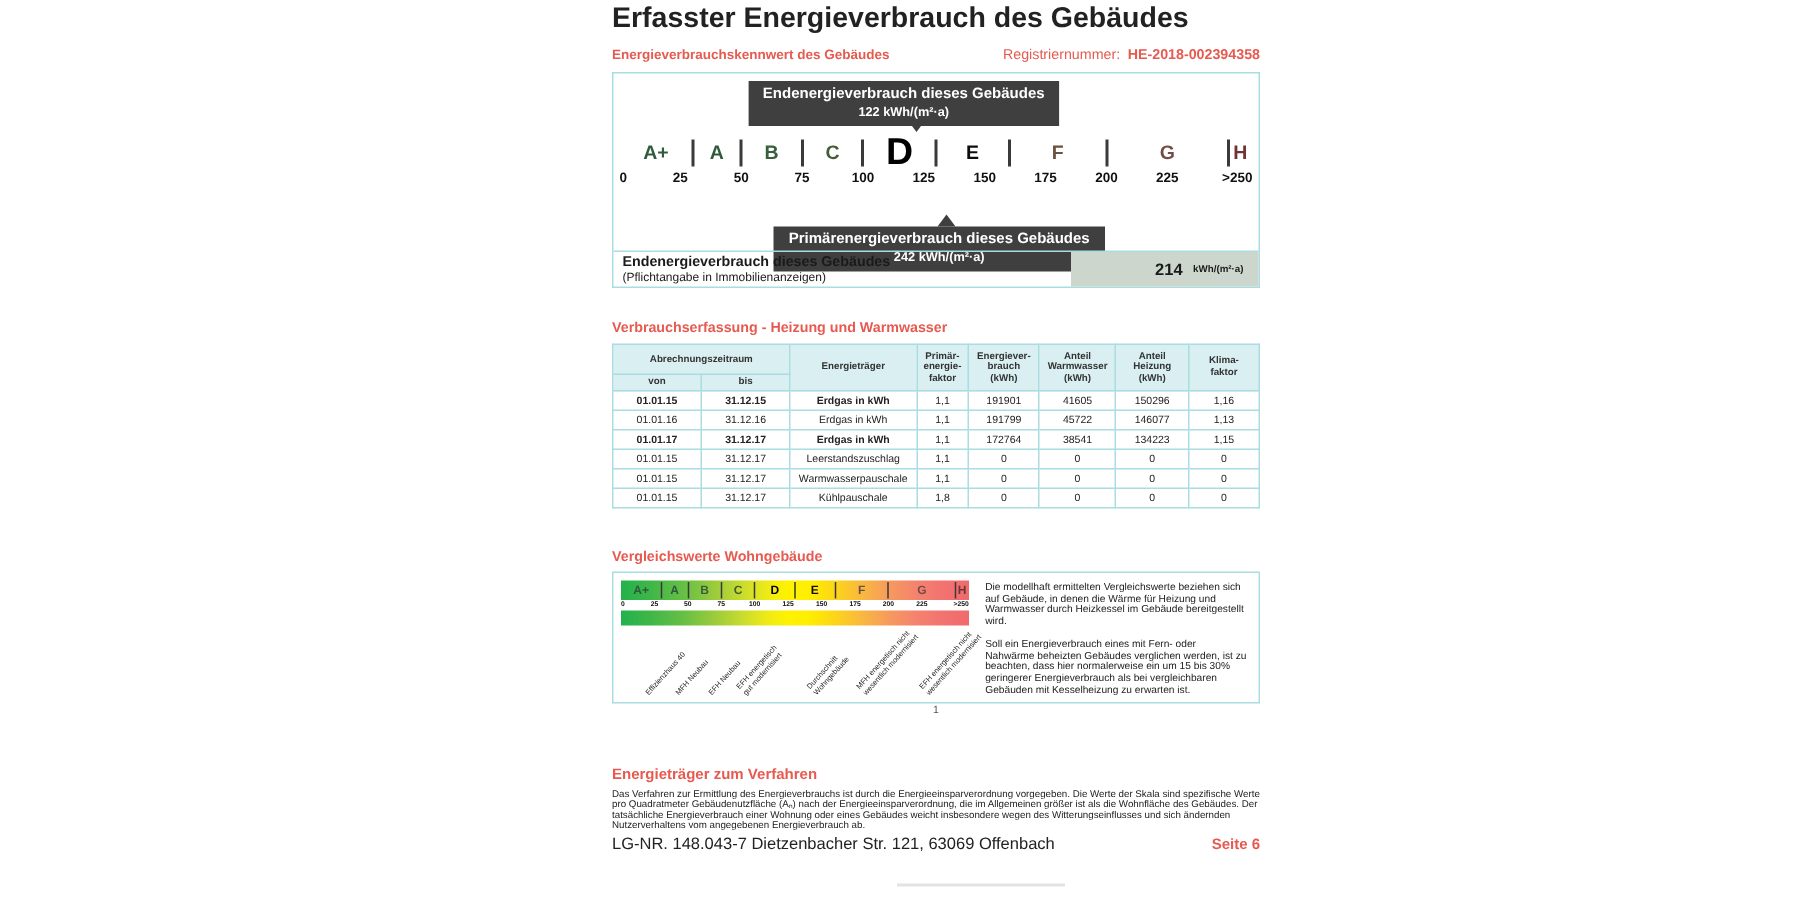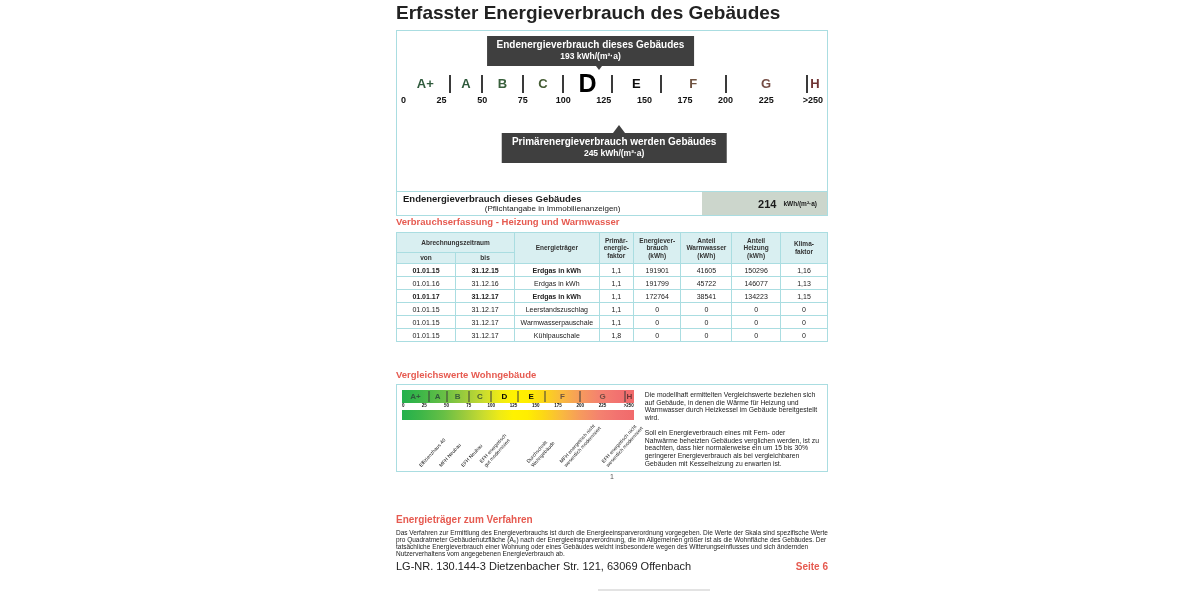--- a/index.html
+++ b/index.html
@@ -2,52 +2,52 @@
 <html style="--red: #e65a50; --teal: #aadde1; --thbg: #d9eff1; --tooltip: #3f3f3f; --graycell: #ccd6cc;"><head>
 <meta charset="utf-8">
 <style>
   :root{
     --red:#e65a50; --teal:#aadde1; --thbg:#d9eff1; --tooltip:#3f3f3f; --graycell:#ccd6cc;
     --grad:linear-gradient(90deg,#23b14d 0%,#3db648 8%,#67bf45 18%,#9ccb3c 27%,#c9dc2f 35%,#eeea16 42%,#fff200 48%,#ffee00 54%,#fcd716 61%,#f9b93f 69%,#f69a5d 77%,#f4826f 85%,#f27270 93%,#f16a6b 100%);
   }
   *{box-sizing:border-box;}
   html,body{margin:0;padding:0;}
   body{width:1200px;height:600px;background:#fff;font-family:"Liberation Sans",sans-serif;color:#1a1a1a;position:relative;overflow:hidden;}
-  #content{position:absolute;left:396px;top:2px;width:432px;}
+  #content{position:absolute;left:408px;top:2px;width:432px;}
   h1{font-size:19px;font-weight:700;margin:0;color:#222;}
   .subrow{display:flex;justify-content:space-between;align-items:baseline;margin-top:7px;}
   .redlabel{color:var(--red);font-weight:700;font-size:9px;}
   .reg{color:var(--red);font-size:9.5px;}
   .reg b{margin-left:5px;font-weight:700;}
   h2.redhead{color:var(--red);font-weight:700;font-size:9.5px;margin:0;}
-  h2.vh{}
+  h2.vh{margin-top:21px;}
   h2.ch{margin-top:27px;}
   h2.erl{margin-top:34px;font-size:10px;}
 
   
-  .scalebox{position:relative;margin-top:6px;height:186px;border:1px solid var(--teal);background:#fff;}
+  .scalebox{position:relative;margin-top:6px;height:144px;border:1px solid var(--teal);background:#fff;}
   .tooltip{position:absolute;background:var(--tooltip);color:#fff;text-align:center;padding:3px 10px 4px;white-space:nowrap;}
   .tt1{top:5px;left:45%;transform:translateX(-50%);}
   .tt2{top:102px;left:50.5%;transform:translateX(-50%);}
   .tt-l1{font-size:10px;font-weight:700;line-height:1.2;}
   .tt-l2{font-size:8.5px;font-weight:700;line-height:1.25;}
   .arr-down,.arr-up{position:absolute;width:0;height:0;border-left:6px solid transparent;border-right:6px solid transparent;transform:translateX(-50%);}
   .arr-down{top:31px;border-top:8px solid var(--tooltip);}
   .arr-up{top:94px;border-bottom:8px solid var(--tooltip);}
   .letters{position:absolute;left:4px;right:4px;top:42px;height:22px;margin:0;}
   .letter{position:absolute;top:0;height:100%;text-align:center;font-size:13px;font-weight:700;line-height:22px;}
   .letter.hl{font-size:25px;font-weight:800;line-height:20px;}
   .sep{position:absolute;top:2px;bottom:2px;width:2px;background:#3a3a3a;transform:translateX(-50%);}
   .ticksrow{position:absolute;left:4px;right:4px;top:64px;height:11px;}
   .tick{position:absolute;top:0;font-size:9px;font-weight:700;color:#111;line-height:11px;}
   .grad2{position:absolute;left:4px;right:4px;top:76px;height:16px;}
   .sumrow{position:absolute;left:0;right:0;bottom:0;height:24px;border-top:1px solid var(--teal);display:flex;}
   .sum-left{flex:1;padding:2px 0 0 6px;}
   .sum-label{font-size:9.5px;font-weight:700;line-height:1.15;}
-  .sum-sub{font-size:8px;line-height:1.1;text-align:center;}
+  .sum-sub{font-size:8px;line-height:1.1;}
   .sum-right{width:29%;background:var(--graycell);display:flex;align-items:center;justify-content:flex-end;gap:7px;padding:0 10px;}
   .sum-val{font-size:11px;font-weight:700;}
   .sum-unit{font-size:6.5px;font-weight:700;}
 
   
   table.vbtable{width:100%;margin-top:5px;border-collapse:collapse;table-layout:fixed;}
   .vbtable th{background:var(--thbg);border:1px solid var(--teal);font-size:6.5px;font-weight:700;color:#333;padding:1px 2px;white-space:pre-line;vertical-align:middle;line-height:1.18;text-align:center;}
   .vbtable thead tr:first-child th{height:20px;}
   .vbtable thead tr:last-child th{height:11px;}
   .vbtable td{border:1px solid var(--teal);font-size:7px;color:#222;text-align:center;height:13px;padding:0 2px;}
@@ -77,25 +77,29 @@
   .artifact{position:absolute;left:598px;top:589px;width:112px;height:2px;background:#e3e3e3;}
 </style>
 </head>
 <body>
 
 <div class="page">
   <div id="content">
 
     <h1>Erfasster Energieverbrauch des Gebäudes</h1>
 
+    <div class="subrow">
+      <span class="redlabel">Energieverbrauchskennwert des Gebäudes</span>
+      <span class="reg"><span>Registriernummer:</span><b>HE-2018-002394358</b></span>
+    </div>
 
     <div class="scalebox">
       <div class="tooltip tt1">
         <div class="tt-l1">Endenergieverbrauch dieses Gebäudes</div>
-        <div class="tt-l2">193 kWh/(m²·a)</div>
+        <div class="tt-l2">122 kWh/(m²·a)</div>
       </div>
       <i id="tt1-arrow" class="arr-down" style="left: 46.9231%;"></i>
 
       <div class="letters" id="big-letters">
           <span class="letter" style="left: 0%; width: 11.5385%; color: rgb(47, 90, 60);">A+</span>
           <span class="letter" style="left: 11.5385%; width: 7.69231%; color: rgb(47, 90, 60);">A</span>
           <i class="sep" style="left: 11.5385%;"></i>
           <span class="letter" style="left: 19.2308%; width: 9.61538%; color: rgb(57, 96, 60);">B</span>
           <i class="sep" style="left: 19.2308%;"></i>
           <span class="letter" style="left: 28.8462%; width: 9.61538%; color: rgb(69, 92, 52);">C</span>
@@ -121,22 +125,22 @@
           <span class="tick" style="left: 57.6923%; transform: translateX(-50%);">150</span>
           <span class="tick" style="left: 67.3077%; transform: translateX(-50%);">175</span>
           <span class="tick" style="left: 76.9231%; transform: translateX(-50%);">200</span>
           <span class="tick" style="left: 86.5385%; transform: translateX(-50%);">225</span>
           <span class="tick" style="right: 0px;">&gt;250</span>
         </div>
       <div class="grad2"></div>
 
       <i id="tt2-arrow" class="arr-up" style="left: 51.5385%;"></i>
       <div class="tooltip tt2">
-        <div class="tt-l1">Primärenergieverbrauch werden Gebäudes</div>
-        <div class="tt-l2">245 kWh/(m²·a)</div>
+        <div class="tt-l1">Primärenergieverbrauch dieses Gebäudes</div>
+        <div class="tt-l2">242 kWh/(m²·a)</div>
       </div>
 
       <div class="sumrow">
         <div class="sum-left">
           <div class="sum-label">Endenergieverbrauch dieses Gebäudes</div>
           <div class="sum-sub">(Pflichtangabe in Immobilienanzeigen)</div>
         </div>
         <div class="sum-right">
           <span class="sum-val">214</span>
           <span class="sum-unit">kWh/(m²·a)</span>
@@ -303,19 +307,19 @@
         <p>Soll ein Energieverbrauch eines mit Fern- oder Nahwärme beheizten Gebäudes verglichen werden, ist zu beachten, dass hier normalerweise ein um 15 bis 30% geringerer Energieverbrauch als bei vergleichbaren Gebäuden mit Kesselheizung zu erwarten ist.</p>
       </div>
     </div>
 
     <div class="footnote">1</div>
 
     <h2 class="redhead erl">Energieträger zum Verfahren</h2>
     <p class="erltext">Das Verfahren zur Ermittlung des Energieverbrauchs ist durch die Energieeinsparverordnung vorgegeben. Die Werte der Skala sind spezifische Werte pro Quadratmeter Gebäudenutzfläche (Aₙ) nach der Energieeinsparverordnung, die im Allgemeinen größer ist als die Wohnfläche des Gebäudes. Der tatsächliche Energieverbrauch einer Wohnung oder eines Gebäudes weicht insbesondere wegen des Witterungseinflusses und sich ändernden Nutzerverhaltens vom angegebenen Energieverbrauch ab.</p>
 
     <div class="footerrow">
-      <span class="addr">LG-NR. 130.144-3 Dietzenbacher Str. 121, 63069 Offenbach</span>
+      <span class="addr">LG-NR. 148.043-7 Dietzenbacher Str. 121, 63069 Offenbach</span>
       <span class="pagenum">Seite 6</span>
     </div>
   </div>
 
   <div class="artifact"></div>
 </div>
 
 </body></html>

